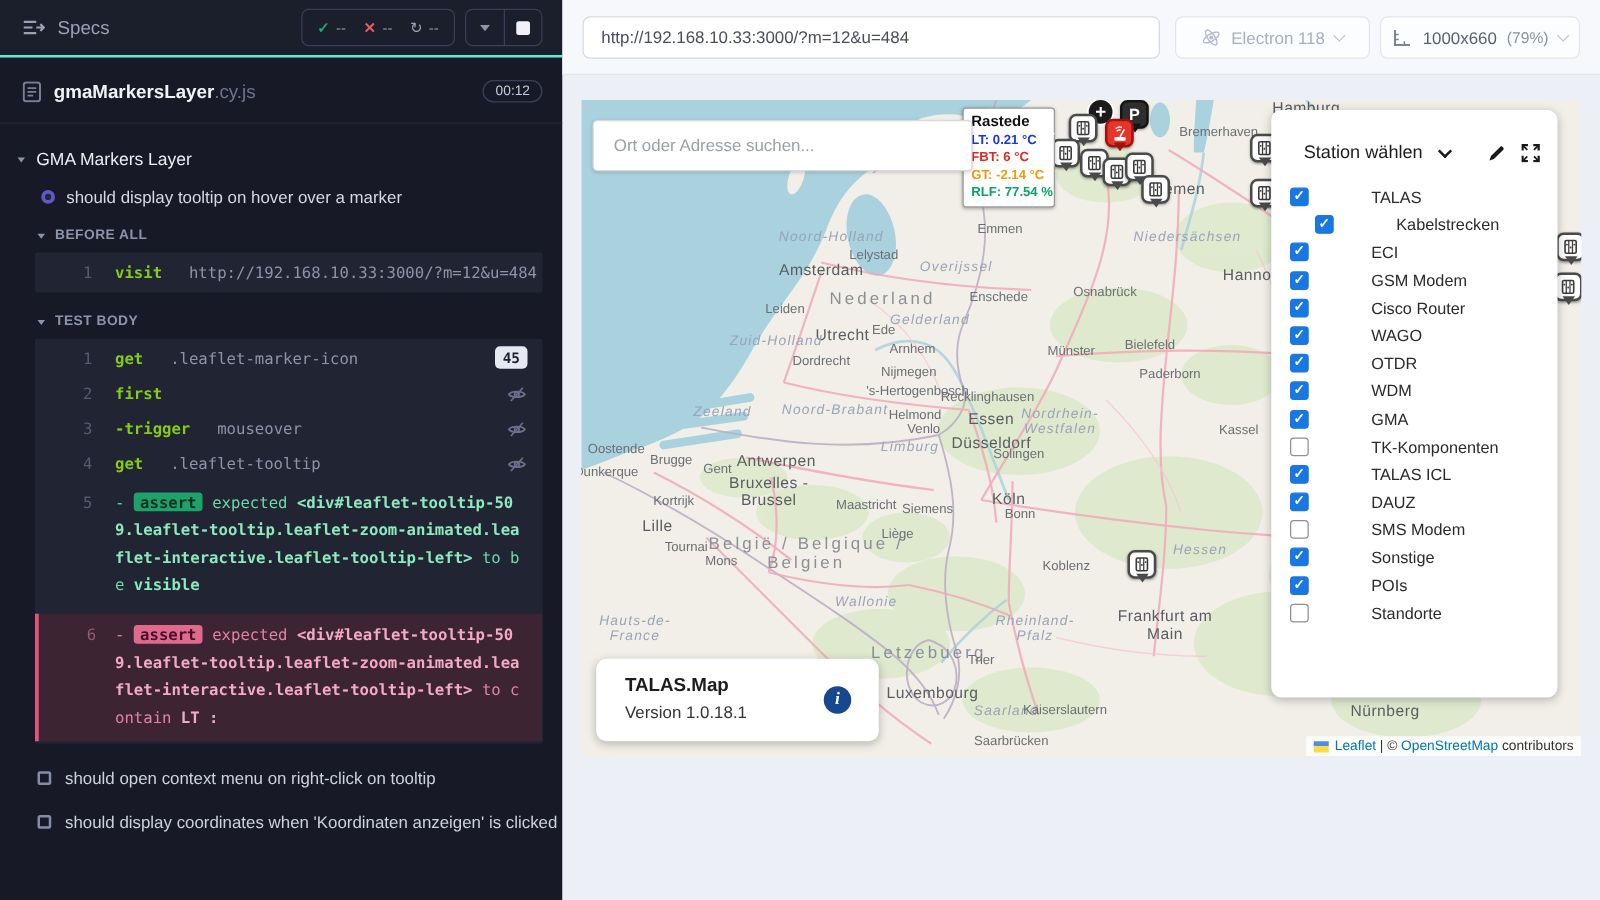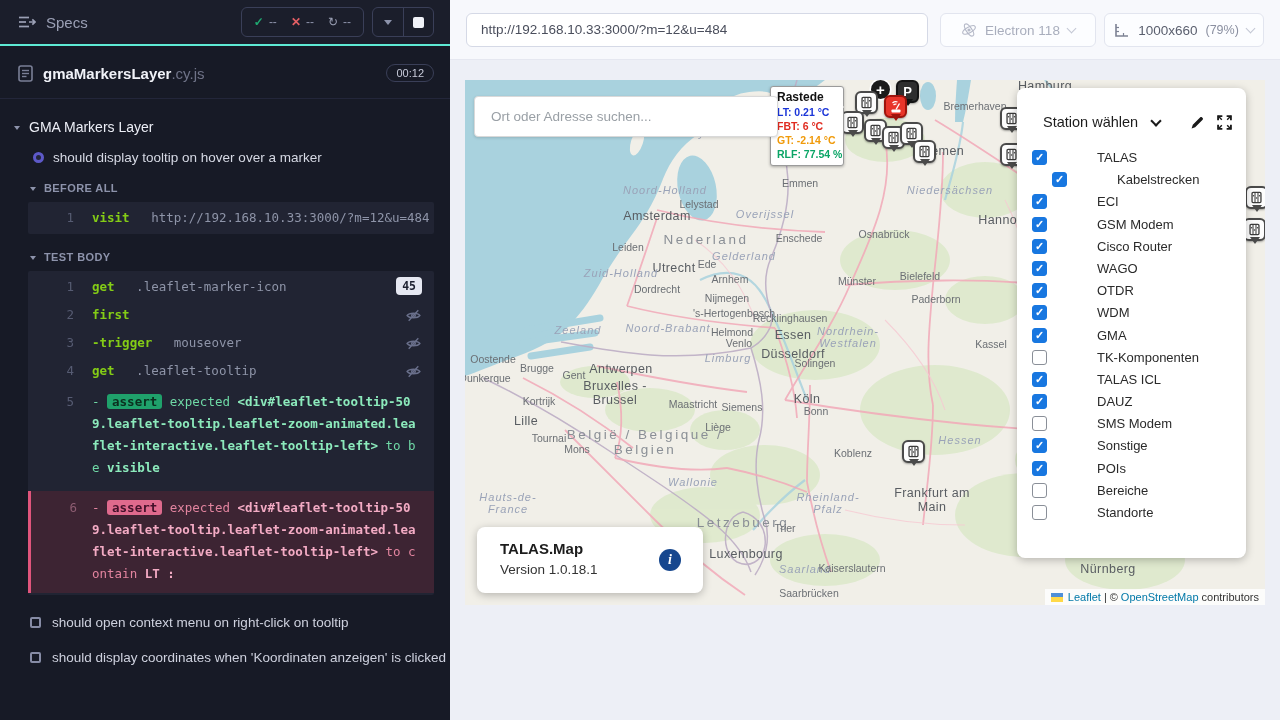--- a/index.html
+++ b/index.html
@@ -651,24 +651,20 @@
           <div class="chk-row">
             <span class="cb checked"></span>
             <span class="cb-label">Sonstige</span>
           </div>
           <div class="chk-row">
             <span class="cb checked"></span>
             <span class="cb-label">POIs</span>
           </div>
           <div class="chk-row">
             <span class="cb"></span>
-            <span class="cb-label">Bereiche</span>
-          </div>
-          <div class="chk-row">
-            <span class="cb"></span>
             <span class="cb-label">Standorte</span>
           </div>
         </div>
     </div>
 
     <div class="version-card">
       <div class="vc-title">TALAS.Map</div>
       <div class="vc-ver">Version 1.0.18.1</div>
       <div class="info-circle">i</div>
     </div>

